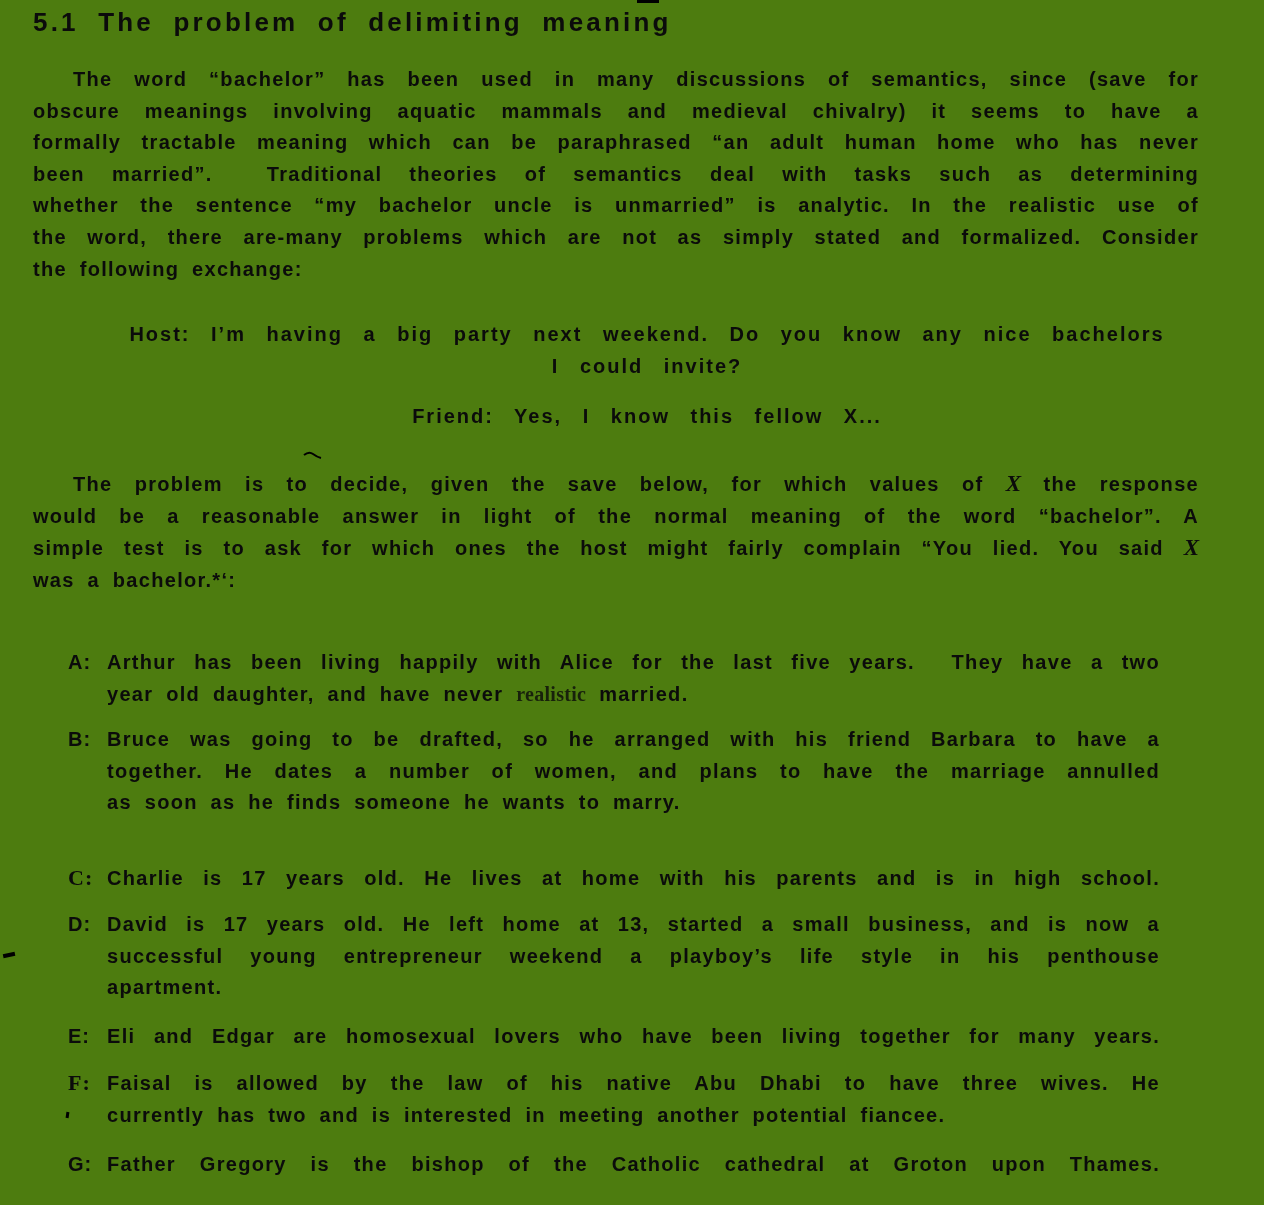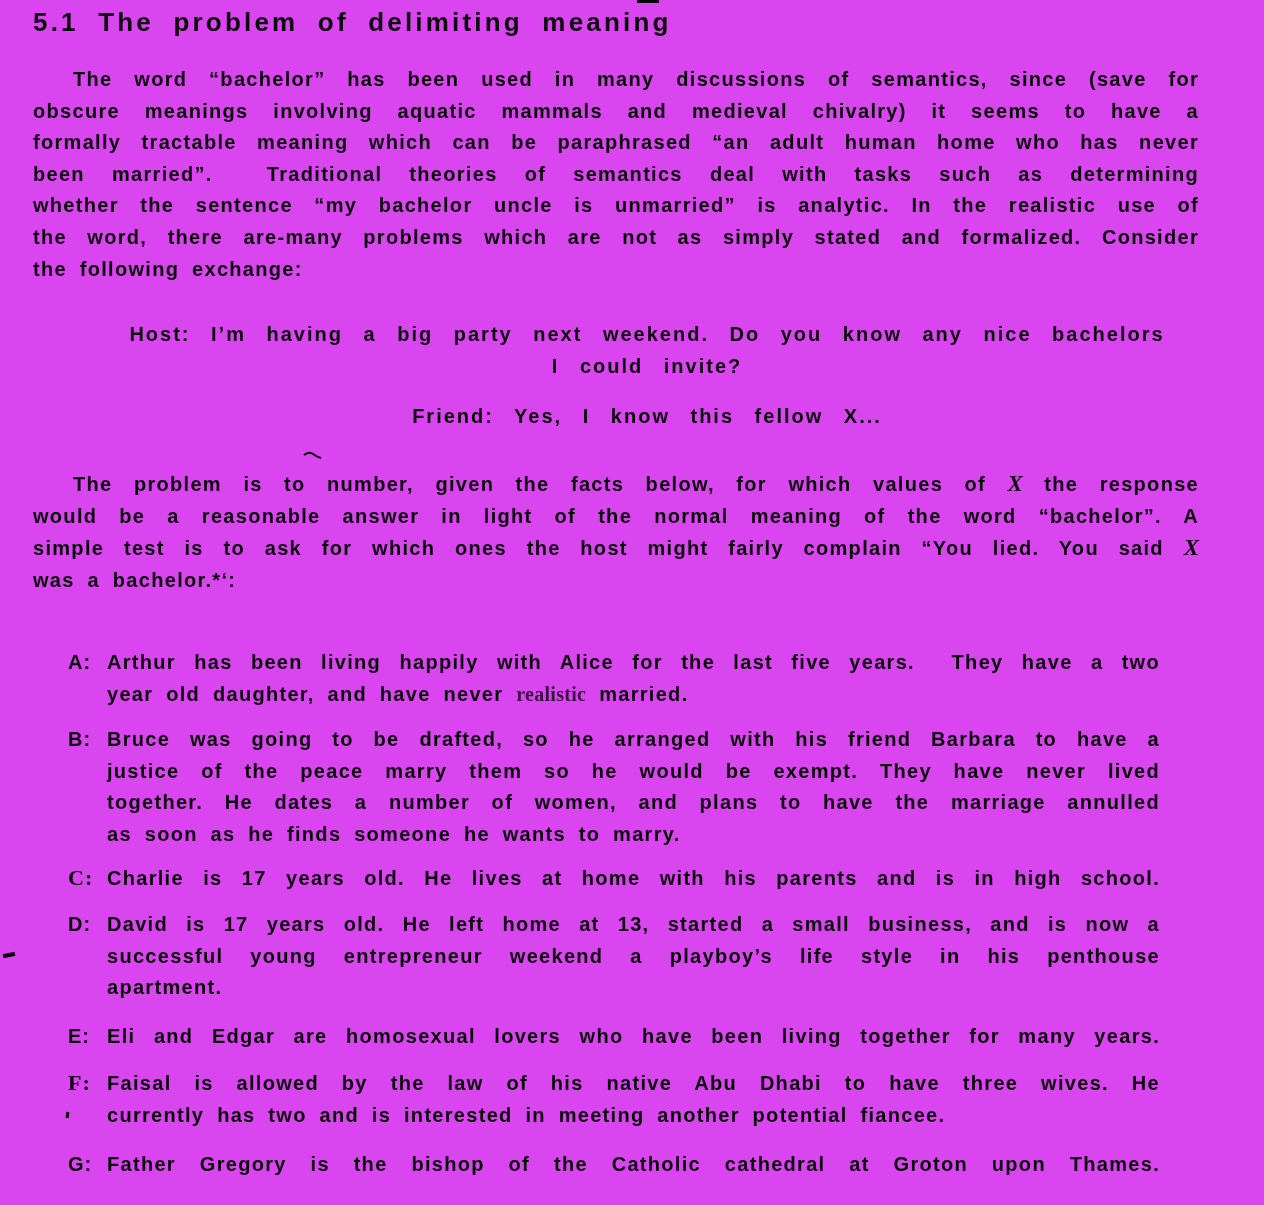--- a/index.html
+++ b/index.html
@@ -1,20 +1,20 @@
 <!DOCTYPE html>
 <html><head>
 <meta charset="utf-8">
 <style>
   html, body { margin: 0; padding: 0; background: #ffffff; }
   .page {
     position: relative;
     width: 1264px;
     height: 1205px;
-    background: #d946ef;
+    background: #4d7c0f;
     font-family: "Liberation Sans", sans-serif;
     font-weight: 700;
     color: #0b0b0b;
     overflow: hidden;
   }
   .heading {
     position: absolute;
     left: 33px;
     top: 7px;
     margin: 0;
@@ -120,39 +120,38 @@
     <div class="dline friend">Friend: Yes, I know this fellow X...</div>
   </div>
 
   <div class="artifact svgwrap" id="art-tilde">
     <svg width="20" height="10">
       <path d="M1 5 Q6 1 10 4 T18 8" stroke="#000" stroke-width="2" fill="none"></path>
     </svg>
   </div>
 
   <div class="para" style="top:468px">
-    <div class="jline indent"><span>The problem is to number, given the facts below, for which values of </span><span class="mathx">X</span><span> the response</span></div>
+    <div class="jline indent"><span>The problem is to decide, given the save below, for which values of </span><span class="mathx">X</span><span> the response</span></div>
     <div class="jline">would be a reasonable answer in light of the normal meaning of the word “bachelor”. A</div>
     <div class="jline"><span>simple test is to ask for which ones the host might fairly complain “You lied. You said </span><span class="mathx">X</span></div>
     <div class="jline last">was a bachelor.*‘:</div>
   </div>
 
   <div class="item" style="top:647px">
     <div class="ilabel">A:</div>
     <div class="itext">
       <div class="jline">Arthur has been living happily with Alice for the last five years.&nbsp; They have a two</div>
       <div class="jline last"><span>year old daughter, and have never </span><span class="offword">realistic</span><span> married.</span></div>
     </div>
   </div>
 
   <div class="item" style="top:724px">
     <div class="ilabel">B:</div>
     <div class="itext">
       <div class="jline">Bruce was going to be drafted, so he arranged with his friend Barbara to have a</div>
-      <div class="jline">justice of the peace marry them so he would be exempt. They have never lived</div>
       <div class="jline">together. He dates a number of women, and plans to have the marriage annulled</div>
       <div class="jline last">as soon as he finds someone he wants to marry.</div>
     </div>
   </div>
 
   <div class="item" style="top:863px">
     <div class="ilabel serif">C:</div>
     <div class="itext">
       <div class="jline">Charlie is 17 years old. He lives at home with his parents and is in high school.</div>
     </div>

